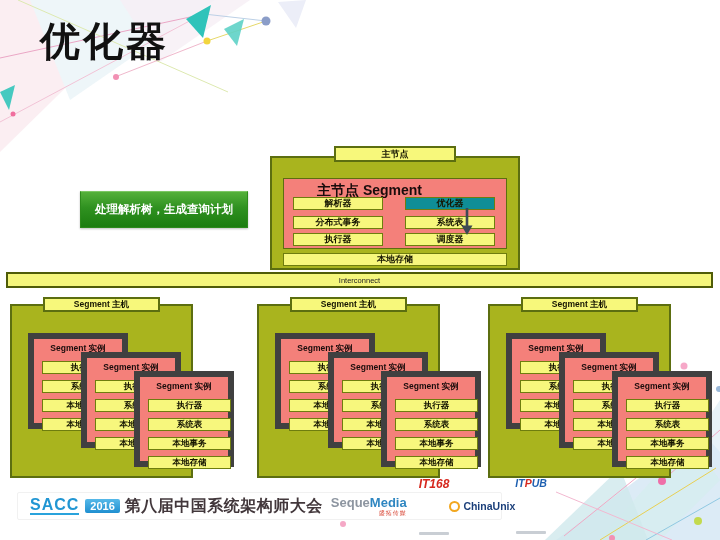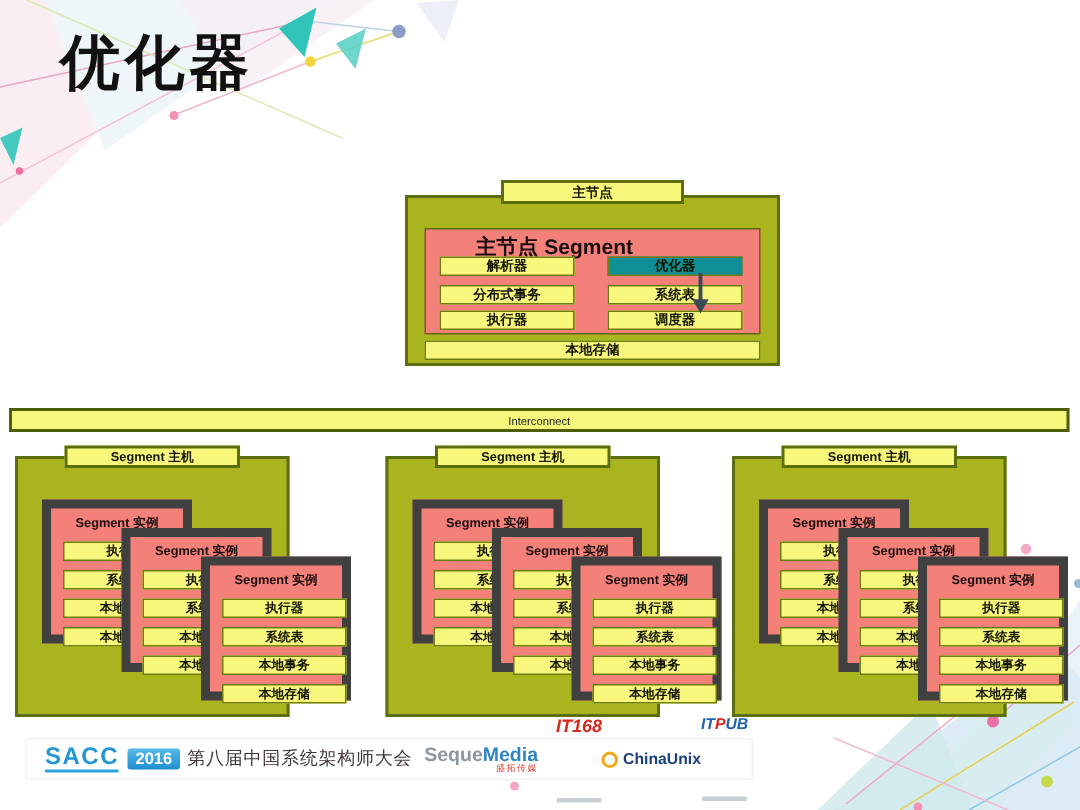--- a/index.html
+++ b/index.html
@@ -20,21 +20,21 @@
     display:flex; align-items:center; justify-content:center;
     font-size:9px; font-weight:600; color:#151500; text-align:center; line-height:1;
   }
   .tab {
     position:absolute; background:#f7f87b; border:2px solid #5c6e10;
     display:flex; align-items:center; justify-content:center;
     font-size:9px; font-weight:600; color:#151500; z-index:4;
   }
   .teal { background:#0f8e96; }
   
-  .master { position:absolute; left:270px; top:120px; width:250px; height:126px; z-index:2; }
+  .master { position:absolute; left:270px; top:146px; width:250px; height:126px; z-index:2; }
   .master-box { position:absolute; left:0; top:10px; width:250px; height:114px; background:#a9b41e; border:2px solid #5c6e10; }
   .master-tab { left:64px; top:0; width:122px; height:16px; }
   .master-seg { position:absolute; left:13px; top:32px; width:224px; height:71px; background:#f4807a; border:1px solid #5c6e10; }
   .master-seg-title { padding-top:3px; text-align:left; font-size:14px; font-weight:700; color:#1a0c0c;padding-left:33px; }
   .mrow { width:90px; height:13px; }
   .arrow-svg { position:absolute; left:182px; top:61px; width:30px; height:30px; z-index:6; }
   
   .callout {
     position:absolute; z-index:2; color:#fff; font-size:11.5px; font-weight:600;
     text-align:center; line-height:1.35; padding:3px 6px;
@@ -60,21 +60,21 @@
   .inst-title { position:absolute; left:0; top:4px; width:100%; text-align:center; font-size:8.5px; font-weight:700; color:#1a0c0c; }
   .inst .ybox { left:8px; width:83px; height:13px; font-size:8.5px; }
   
   .footer-bar {
     position:absolute; left:17px; top:492px; width:485px; height:28px; z-index:2;
     background:#fff; border:1px solid #f1f1f1; border-radius:2px;
     display:flex; align-items:center; padding:0 12px; justify-content:space-between;
   }
   .sacc { color:#2196d3; font-weight:700; font-size:16px; letter-spacing:1px; border-bottom:2px solid #2aa3dc; line-height:1.05; }
   .badge2016 { background:linear-gradient(180deg,#56b9e9,#1f8fd0); color:#fff; font-size:11px; font-weight:700; padding:1px 5px; border-radius:2px; margin:0 5px 0 6px; }
-  .conf { color:#42373b; font-weight:400; font-size:12px; letter-spacing:0.5px; white-space:nowrap; }
+  .conf { color:#42373b; font-weight:700; font-size:16px; letter-spacing:0.5px; white-space:nowrap; }
   .seque-block { display:flex; flex-direction:column; align-items:flex-end; line-height:1; margin-left:8px; }
   .seque-line { font-size:13px; font-weight:600; }
   .seque-g { color:#8d95a0; } .seque-b { color:#2e86c1; }
   .seque-sub { font-size:6px; color:#d63c2a; letter-spacing:1px; margin-top:1px; }
   .vdiv { width:1px; height:16px; background:#ccc; margin:0 6px; }
   .logo-block { display:flex; flex-direction:column; align-items:center; line-height:1;gap:40px; }
   .it168 { color:#d6281e; font-weight:900; font-style:italic; font-size:12px; }
   .tiny-bar { width:30px; height:3px; background:#c9ced4; margin-top:2px; border-radius:1px; }
   .chinaunix { display:flex; align-items:center; gap:3px; }
   .cu-icon { width:11px; height:11px; border:2.5px solid #f2a71f; border-radius:50%; }
@@ -140,20 +140,21 @@
     <div class="ybox mrow teal" style="left:135px;top:51px;">优化器</div>
     <div class="ybox mrow" style="left:135px;top:70px;">系统表</div>
     <div class="ybox mrow" style="left:135px;top:87px;">调度器</div>
     <div class="ybox" style="left:13px;top:107px;width:224px;height:13px;">本地存储</div>
     <svg class="arrow-svg" viewBox="0 0 30 30">
       <line x1="15" y1="1" x2="15" y2="20" stroke="#3e4a54" stroke-width="2.6"></line>
       <polygon points="15,28 9.5,18.5 20.5,18.5" fill="#3e4a54"></polygon>
     </svg>
   </div>
 
+  <div class="callout callout-left">处理解析树，生成查询计划</div>
 
   <div class="interconnect">Interconnect</div>
 
   <div class="host" style="left:10px;">
     <div class="host-box"></div>
     <div class="tab host-tab">Segment 主机</div>
     <div class="inst" style="left:18px;top:36px;z-index:3;">
       <div class="inst-title">Segment 实例</div>
       <div class="ybox" style="top:22px;">执行器</div>
       <div class="ybox" style="top:41px;">系统表</div>

